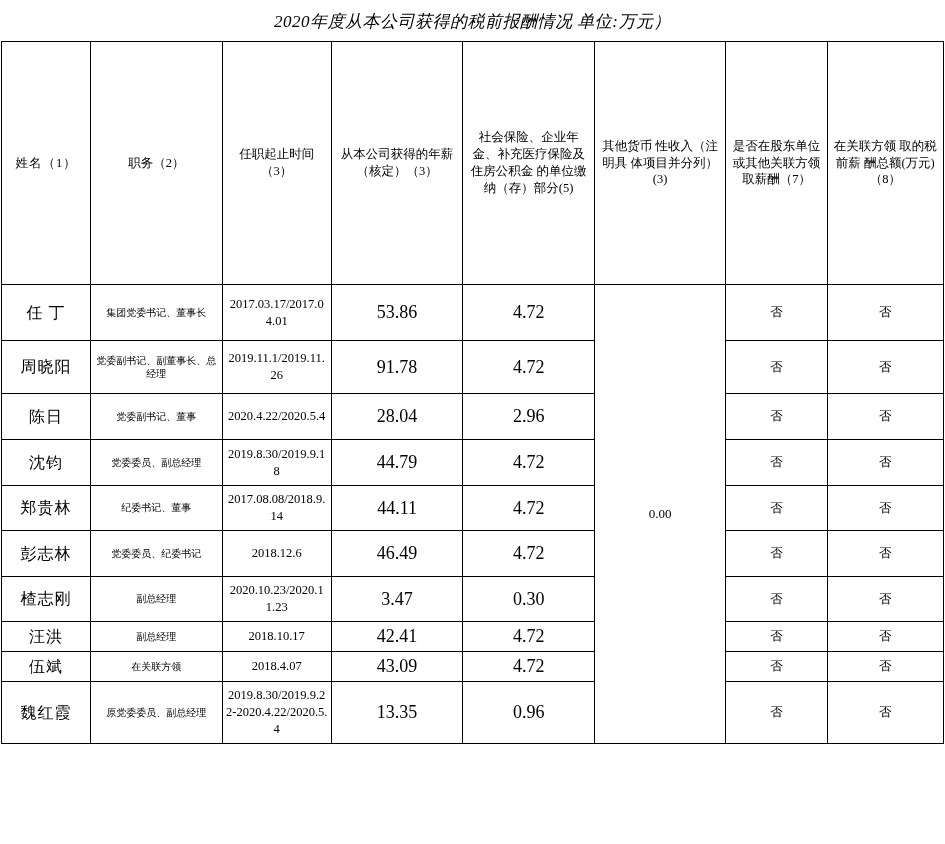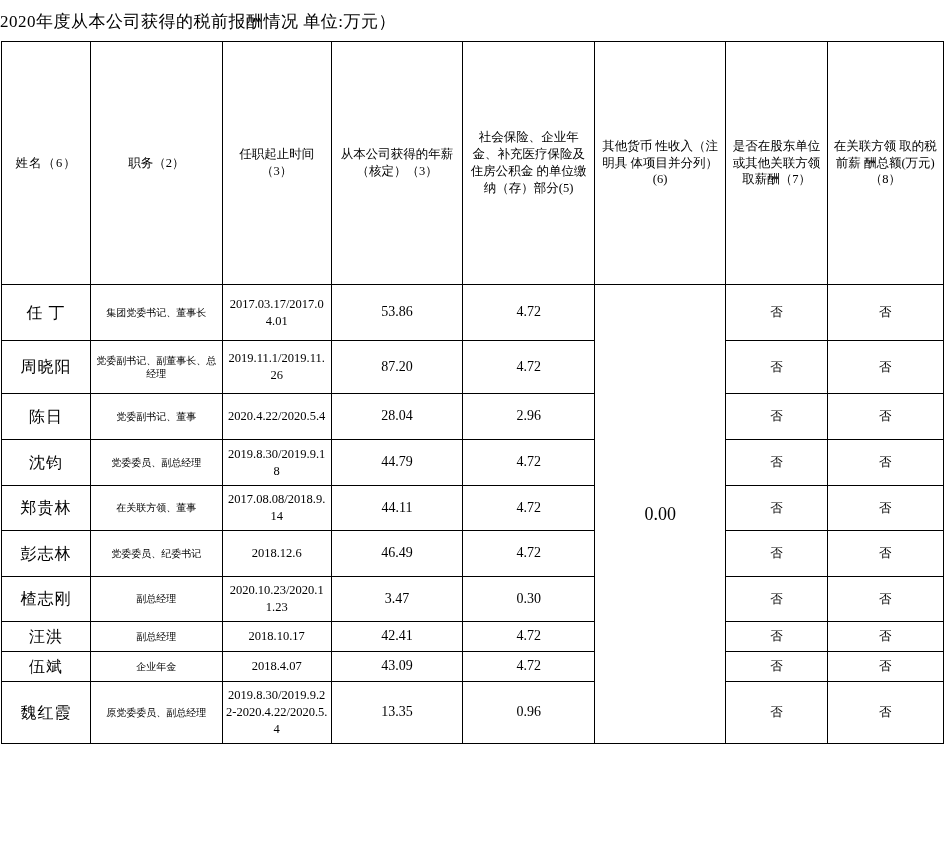--- a/index.html
+++ b/index.html
@@ -14,25 +14,27 @@
     color: #000000;
     overflow: hidden;
   }
   .page {
     width: 945px;
     height: 844px;
     position: relative;
     box-sizing: border-box;
   }
   .doc-title {
+    text-align: center;
     font-size: 17px;
     letter-spacing: 0.5px;
     padding: 10px 0 8px 0;
     font-family: "Liberation Serif", "DejaVu Serif", serif;
     white-space: nowrap;
+    font-style: italic;
   }
   table.salary {
     border-collapse: collapse;
     table-layout: fixed;
     width: 943px;
     margin: 0 1px;
     font-size: 12.5px;
   }
   table.salary th,
   table.salary td {
@@ -63,24 +65,24 @@
     font-family: Liberation Serif, serif;
   }
   td.role-cell {
     font-size: 10px;
   }
   td.date-cell {
     font-size: 12.5px;
     font-family: "Liberation Serif", "DejaVu Serif", serif;
   }
   td.num-cell {
-    font-size: 14px;
+    font-size: 18px;
   }
   td.other-income {
-    font-size: 18px;
+    font-size: 13px;
     vertical-align: middle;
   }
   td.yn-cell {
     font-size: 12.5px;
   }
   .row-h1 { height: 56px; }
   .row-h2 { height: 53px; }
   .row-h3 { height: 46px; }
   .row-h4 { height: 45px; }
   .row-tall { height: 62px; }
@@ -99,46 +101,46 @@
         <col class="c1">
         <col class="c2">
         <col class="c3">
       <col class="c4">
         <col class="c5">
         <col class="c6">
         <col class="c7">
     </colgroup>
     <thead>
       <tr>
-        <th class="hdr-name">姓名（6）</th>
+        <th class="hdr-name">姓名（1）</th>
         <th>职务（2）</th>
         <th>任职起止时间（3）</th>
         <th>从本公司获得的年薪（核定）（3）</th>
         <th>社会保险、企业年金、补充医疗保险及 住房公积金 的单位缴纳（存）部分(5)</th>
-        <th>其他货币 性收入（注明具 体项目并分列）(6)</th>
+        <th>其他货币 性收入（注明具 体项目并分列）(3)</th>
         <th>是否在股东单位或其他关联方领取薪酬（7）</th>
         <th>在关联方领 取的税前薪 酬总额(万元)（8）</th>
       </tr>
     </thead>
     <tbody>
       <tr class="row-h1">
         <td class="name-cell">任  丁</td>
         <td class="role-cell">集团党委书记、董事长</td>
         <td class="date-cell">2017.03.17/2017.04.01</td>
         <td class="num-cell">53.86</td>
         <td class="num-cell">4.72</td>
         <td class="other-income" rowspan="10">0.00</td>
         <td class="yn-cell">否</td>
         <td class="yn-cell">否</td>
       </tr>
       <tr class="row-h2">
         <td class="name-cell">周晓阳</td>
         <td class="role-cell">党委副书记、副董事长、总经理</td>
         <td class="date-cell">2019.11.1/2019.11.26</td>
-        <td class="num-cell">87.20</td>
+        <td class="num-cell">91.78</td>
         <td class="num-cell">4.72</td>
         <td class="yn-cell">否</td>
         <td class="yn-cell">否</td>
       </tr>
       <tr class="row-h3">
         <td class="name-cell">陈日</td>
         <td class="role-cell">党委副书记、董事</td>
         <td class="date-cell">2020.4.22/2020.5.4</td>
         <td class="num-cell">28.04</td>
         <td class="num-cell">2.96</td>
@@ -149,21 +151,21 @@
         <td class="name-cell">沈钧</td>
         <td class="role-cell">党委委员、副总经理</td>
         <td class="date-cell">2019.8.30/2019.9.18</td>
         <td class="num-cell">44.79</td>
         <td class="num-cell">4.72</td>
         <td class="yn-cell">否</td>
         <td class="yn-cell">否</td>
       </tr>
       <tr class="row-h4">
         <td class="name-cell">郑贵林</td>
-        <td class="role-cell">在关联方领、董事</td>
+        <td class="role-cell">纪委书记、董事</td>
         <td class="date-cell">2017.08.08/2018.9.14</td>
         <td class="num-cell">44.11</td>
         <td class="num-cell">4.72</td>
         <td class="yn-cell">否</td>
         <td class="yn-cell">否</td>
       </tr>
       <tr class="row-h3">
         <td class="name-cell">彭志林</td>
         <td class="role-cell">党委委员、纪委书记</td>
         <td class="date-cell">2018.12.6</td>
@@ -185,21 +187,21 @@
         <td class="name-cell">汪洪</td>
         <td class="role-cell">副总经理</td>
         <td class="date-cell">2018.10.17</td>
         <td class="num-cell">42.41</td>
         <td class="num-cell">4.72</td>
         <td class="yn-cell">否</td>
         <td class="yn-cell">否</td>
       </tr>
       <tr style="height:30px">
         <td class="name-cell">伍斌</td>
-        <td class="role-cell">企业年金</td>
+        <td class="role-cell">在关联方领</td>
         <td class="date-cell">2018.4.07</td>
         <td class="num-cell">43.09</td>
         <td class="num-cell">4.72</td>
         <td class="yn-cell">否</td>
         <td class="yn-cell">否</td>
       </tr>
       <tr class="row-tall">
         <td class="name-cell">魏红霞</td>
         <td class="role-cell">原党委委员、副总经理</td>
         <td class="date-cell">2019.8.30/2019.9.22-2020.4.22/2020.5.4</td>

